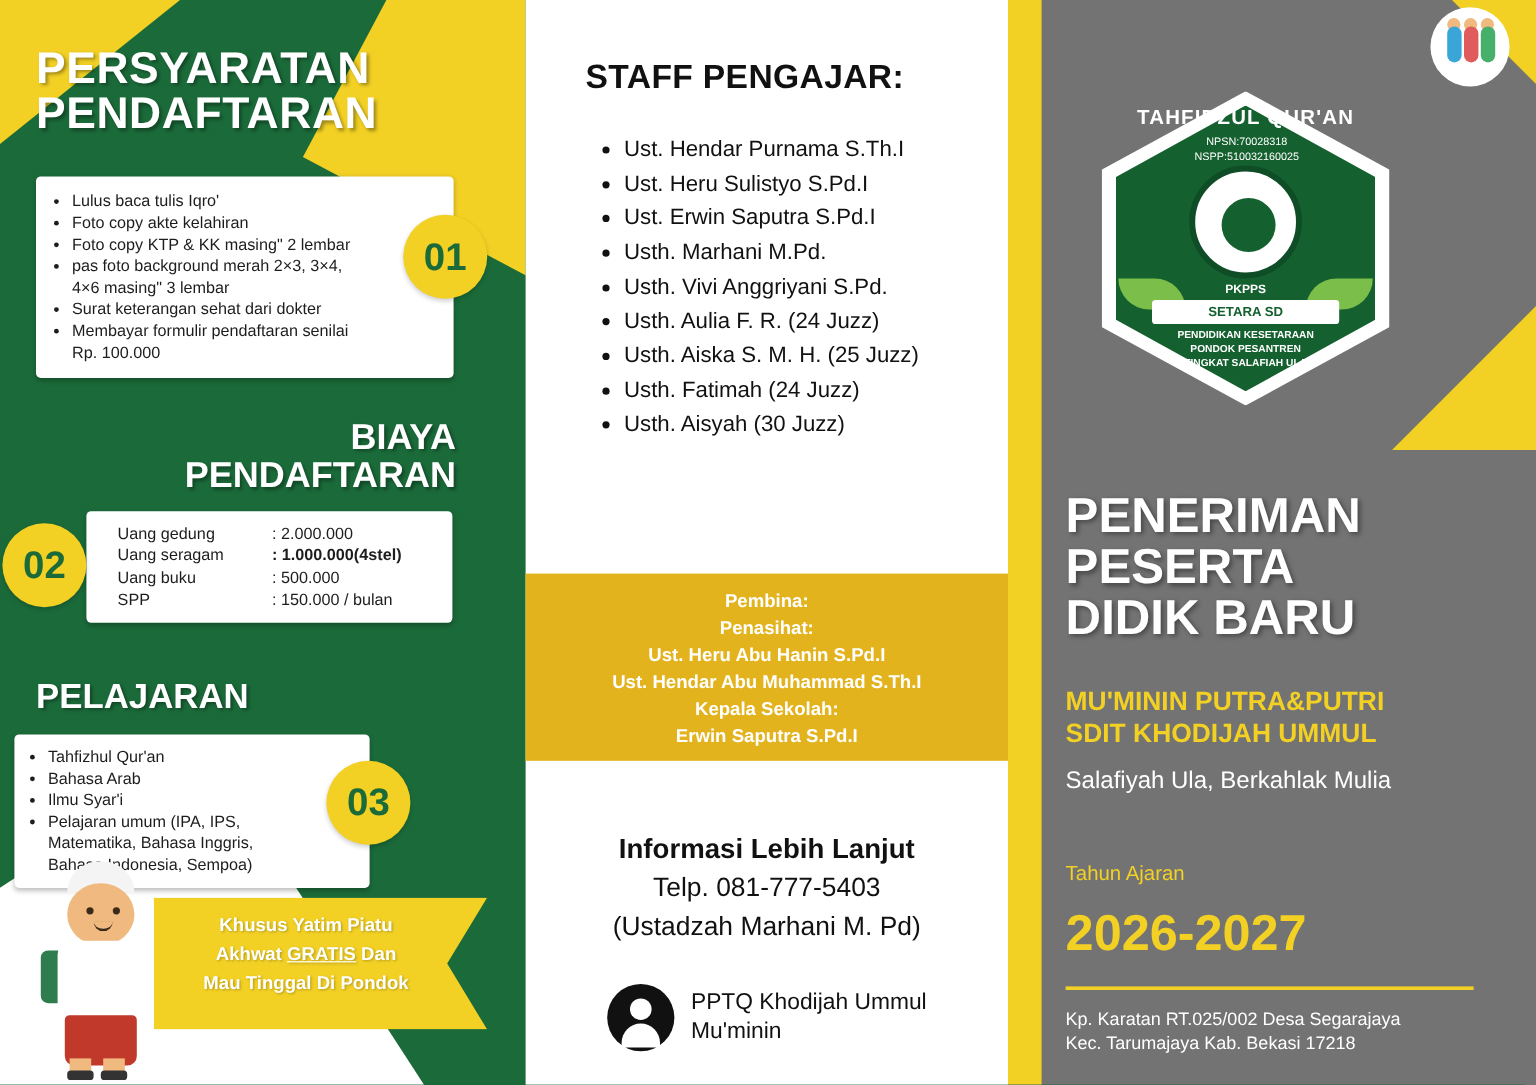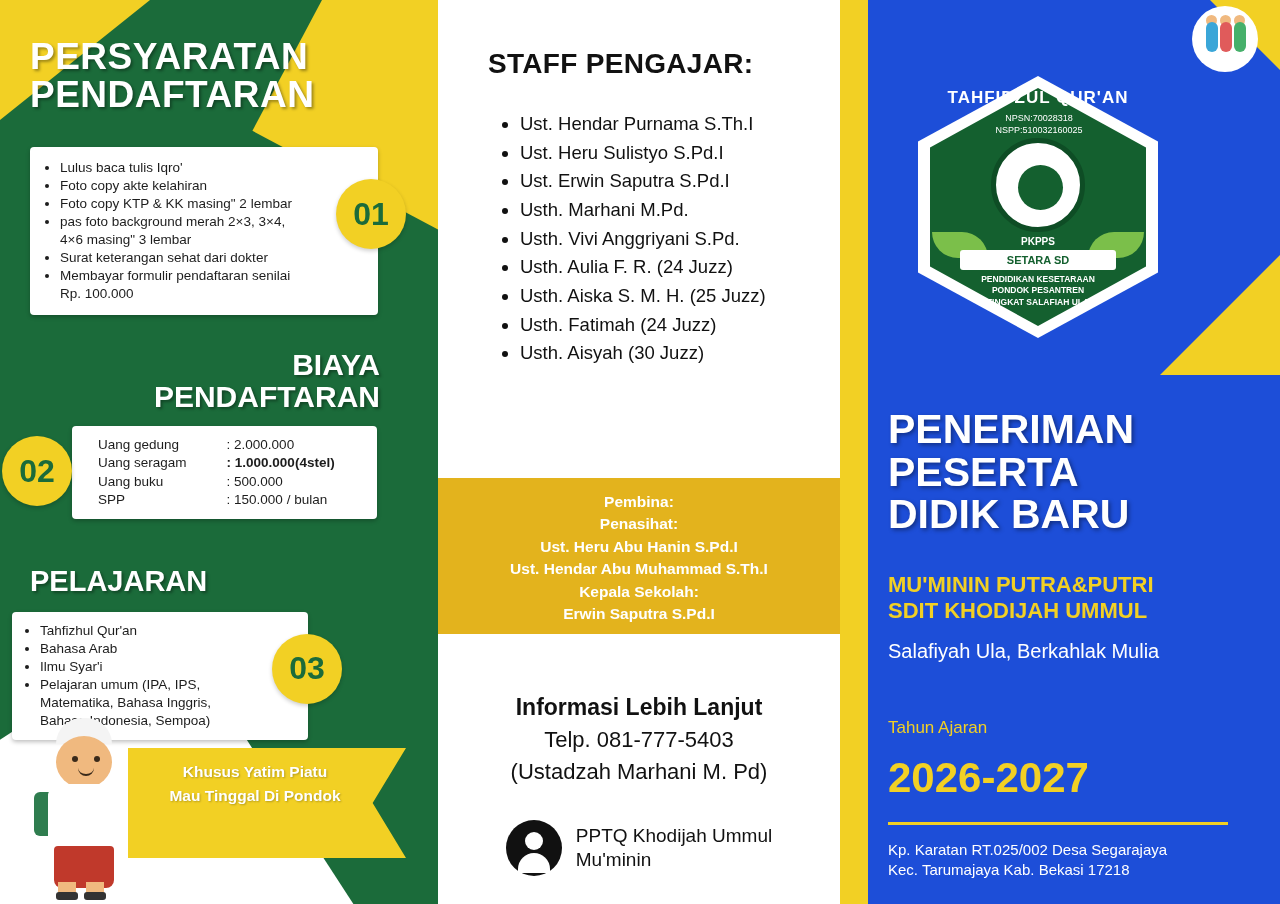--- a/index.html
+++ b/index.html
@@ -137,21 +137,21 @@
   }
   .acct .avatar::after {
     content:''; position:absolute; left:12px; top:33px; width:32px; height:20px;
     background:#fff; border-radius:16px 16px 0 0;
   }
   .acct .acct-text { font-size: 19px; line-height: 1.25; }
 
   
   .right-panel {
     position: absolute; left: 840px; top: 0; width: 440px; height: 904px;
-    background: #1d4ed8; overflow: hidden;
+    background: #737373; overflow: hidden;
   }
   .r-yellow-left {
     position: absolute; left: 0; top: 0; width: 28px; height: 904px; background: #f2d024;
   }
   .r-yellow-tri-top {
     position: absolute; right: -40px; top: -40px; width: 0; height: 0;
     border-top: 150px solid #f2d024; border-left: 150px solid transparent;
   }
   .r-yellow-tri-mid {
     position: absolute; right: 0; top: 255px; width: 0; height: 0;
@@ -332,20 +332,23 @@
       <div class="shirt"></div>
       <div class="pants"></div>
       <div class="leg l"></div>
       <div class="leg r"></div>
       <div class="shoe l"></div>
       <div class="shoe r"></div>
     </div>
 
     <div class="ribbon">
       <div>Khusus Yatim Piatu</div>
+      <div>
+        <span>Akhwat </span><u>GRATIS</u><span> Dan</span>
+      </div>
       <div>Mau Tinggal Di Pondok</div>
     </div>
   </div>
 
   <div class="mid-panel">
     <div class="mid-title">STAFF PENGAJAR:</div>
 
     <ul class="teachers">
       <li>Ust. Hendar Purnama S.Th.I</li>
       <li>Ust. Heru Sulistyo S.Pd.I</li>

